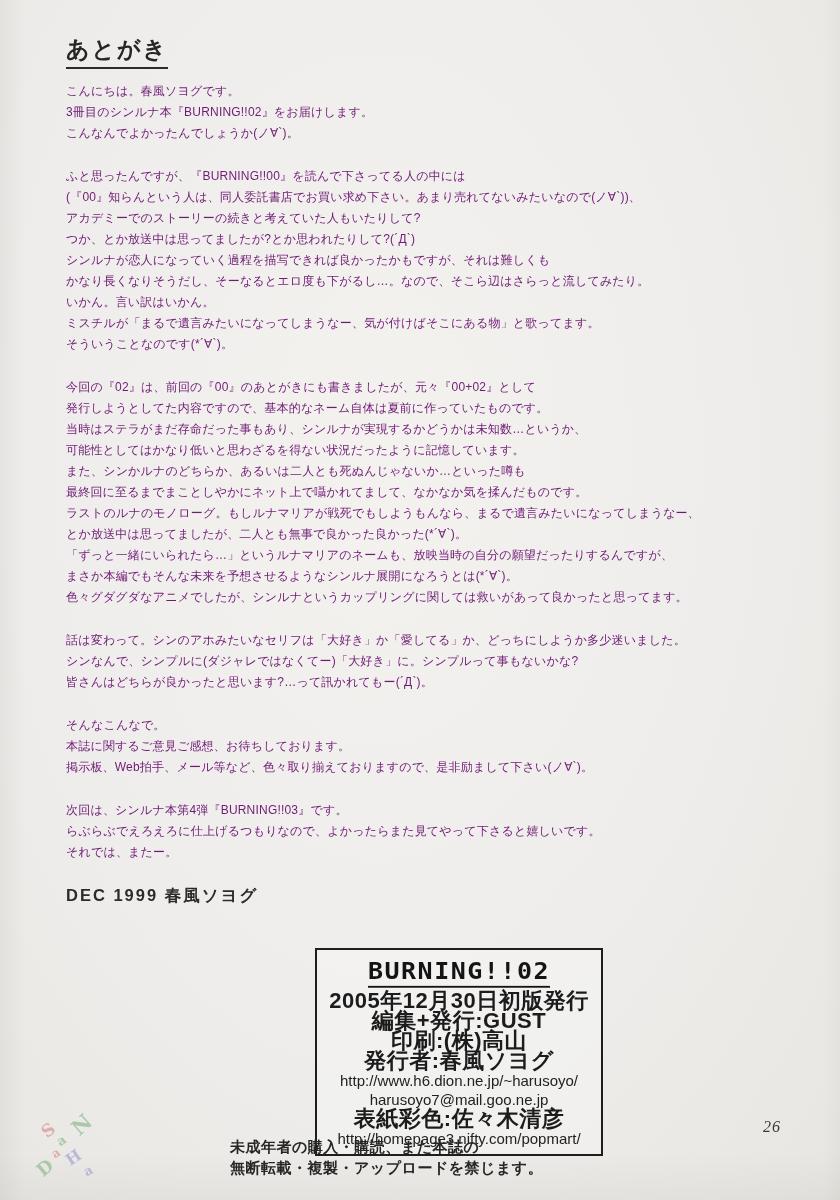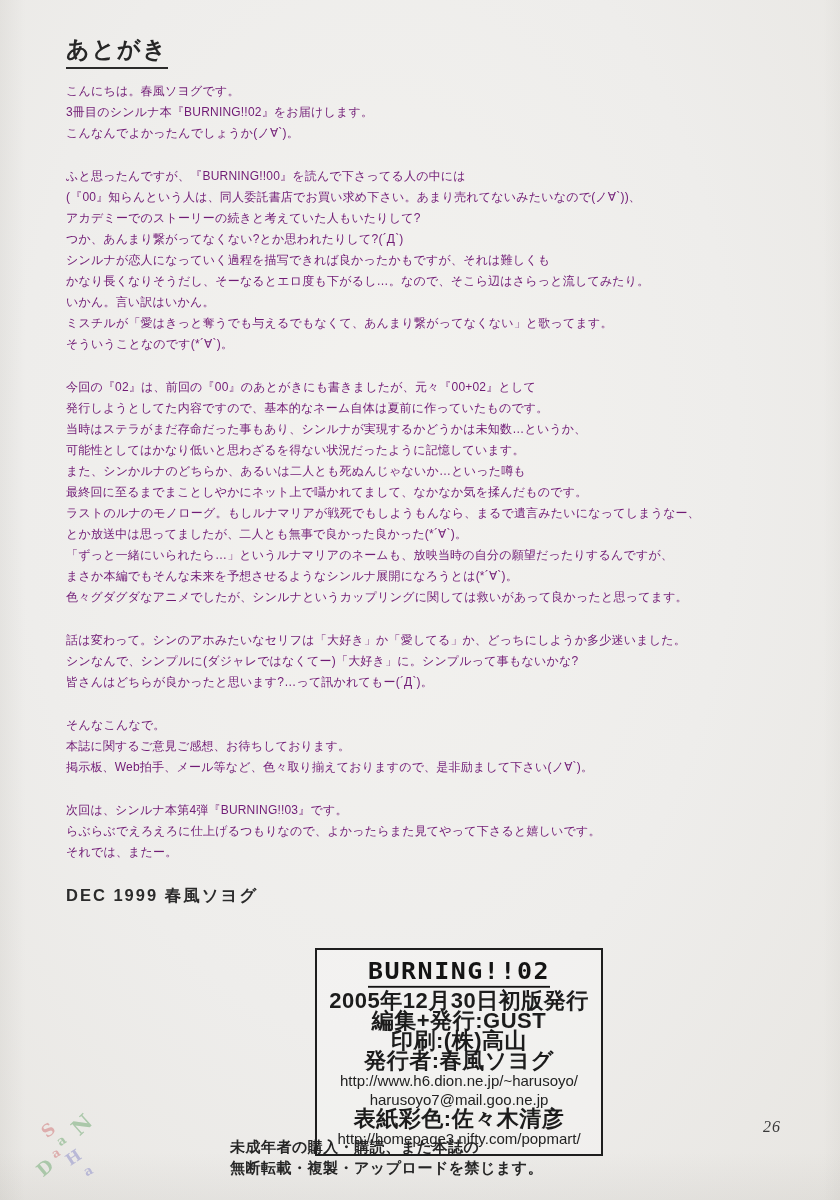--- a/index.html
+++ b/index.html
@@ -113,25 +113,25 @@
 
   <div class="para">
       <div class="line">こんにちは。春風ソヨグです。</div>
       <div class="line">3冊目のシンルナ本『BURNING!!02』をお届けします。</div>
       <div class="line">こんなんでよかったんでしょうか(ノ∀`)。</div>
     </div>
   <div class="para">
       <div class="line">ふと思ったんですが、『BURNING!!00』を読んで下さってる人の中には</div>
       <div class="line">(『00』知らんという人は、同人委託書店でお買い求め下さい。あまり売れてないみたいなので(ノ∀`))、</div>
       <div class="line">アカデミーでのストーリーの続きと考えていた人もいたりして?</div>
-      <div class="line">つか、あんまり繋がってなくない?とか思われたりして?(´Д`)</div>
+      <div class="line">つか、とか放送中は思ってましたが?とか思われたりして?(´Д`)</div>
       <div class="line">シンルナが恋人になっていく過程を描写できれば良かったかもですが、それは難しくも</div>
       <div class="line">かなり長くなりそうだし、そーなるとエロ度も下がるし…。なので、そこら辺はさらっと流してみたり。</div>
       <div class="line">いかん。言い訳はいかん。</div>
-      <div class="line">ミスチルが「愛はきっと奪うでも与えるでもなくて、あんまり繋がってなくない」と歌ってます。</div>
+      <div class="line">ミスチルが「まるで遺言みたいになってしまうなー、気が付けばそこにある物」と歌ってます。</div>
       <div class="line">そういうことなのです(*´∀`)。</div>
     </div>
   <div class="para">
       <div class="line">今回の『02』は、前回の『00』のあとがきにも書きましたが、元々『00+02』として</div>
       <div class="line">発行しようとしてた内容ですので、基本的なネーム自体は夏前に作っていたものです。</div>
       <div class="line">当時はステラがまだ存命だった事もあり、シンルナが実現するかどうかは未知数…というか、</div>
       <div class="line">可能性としてはかなり低いと思わざるを得ない状況だったように記憶しています。</div>
       <div class="line">また、シンかルナのどちらか、あるいは二人とも死ぬんじゃないか…といった噂も</div>
       <div class="line">最終回に至るまでまことしやかにネット上で囁かれてまして、なかなか気を揉んだものです。</div>
       <div class="line">ラストのルナのモノローグ。もしルナマリアが戦死でもしようもんなら、まるで遺言みたいになってしまうなー、</div>

